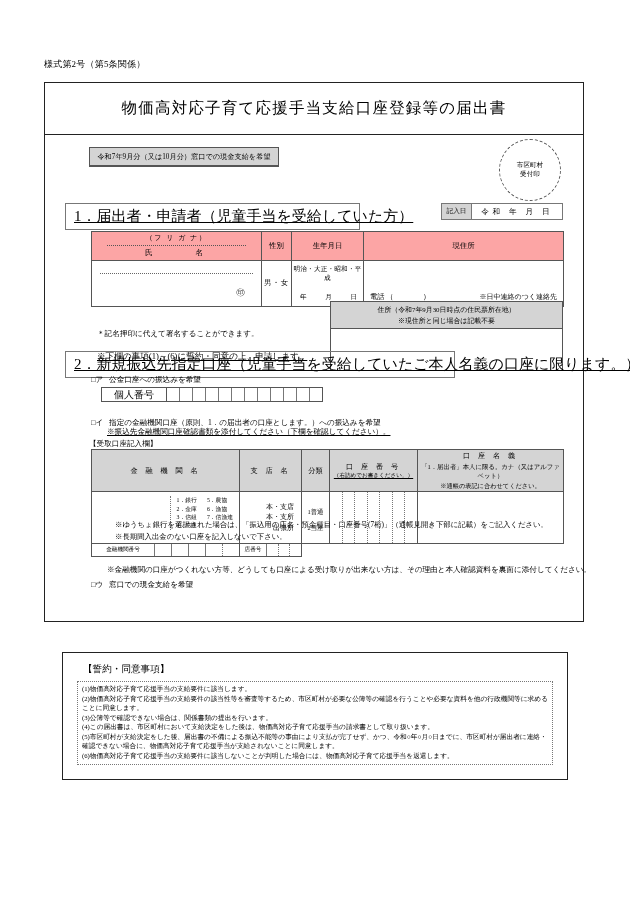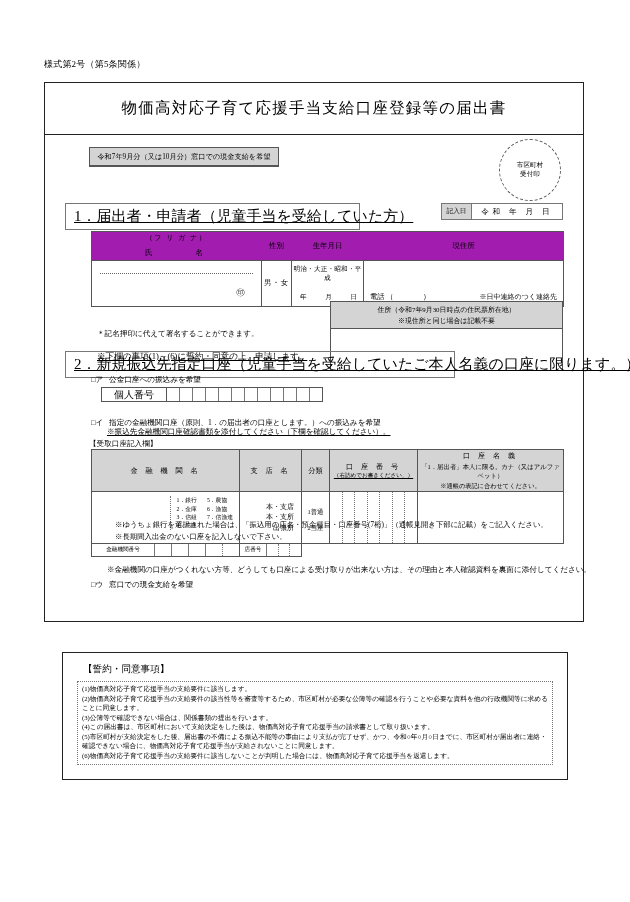--- a/index.html
+++ b/index.html
@@ -179,21 +179,21 @@
     border-collapse: collapse;
     table-layout: fixed;
   }
   .applicant td, .applicant th {
     border: 0.9px solid #555;
     box-sizing: border-box;
     font-weight: normal;
     vertical-align: middle;
   }
   .applicant th {
-    background: #a21caf;
+    background: #fca5a5;
     font-size: 7.4px;
     height: 26px;
     text-align: center;
   }
   .nm-head { line-height: 1.55; }
   .nm-head .furi { font-size: 7px; letter-spacing: 1.5px; }
   .nm-head .divider {
     border-top: 0.8px dotted #555;
     margin: 1px 14px 1px 14px;
   }

